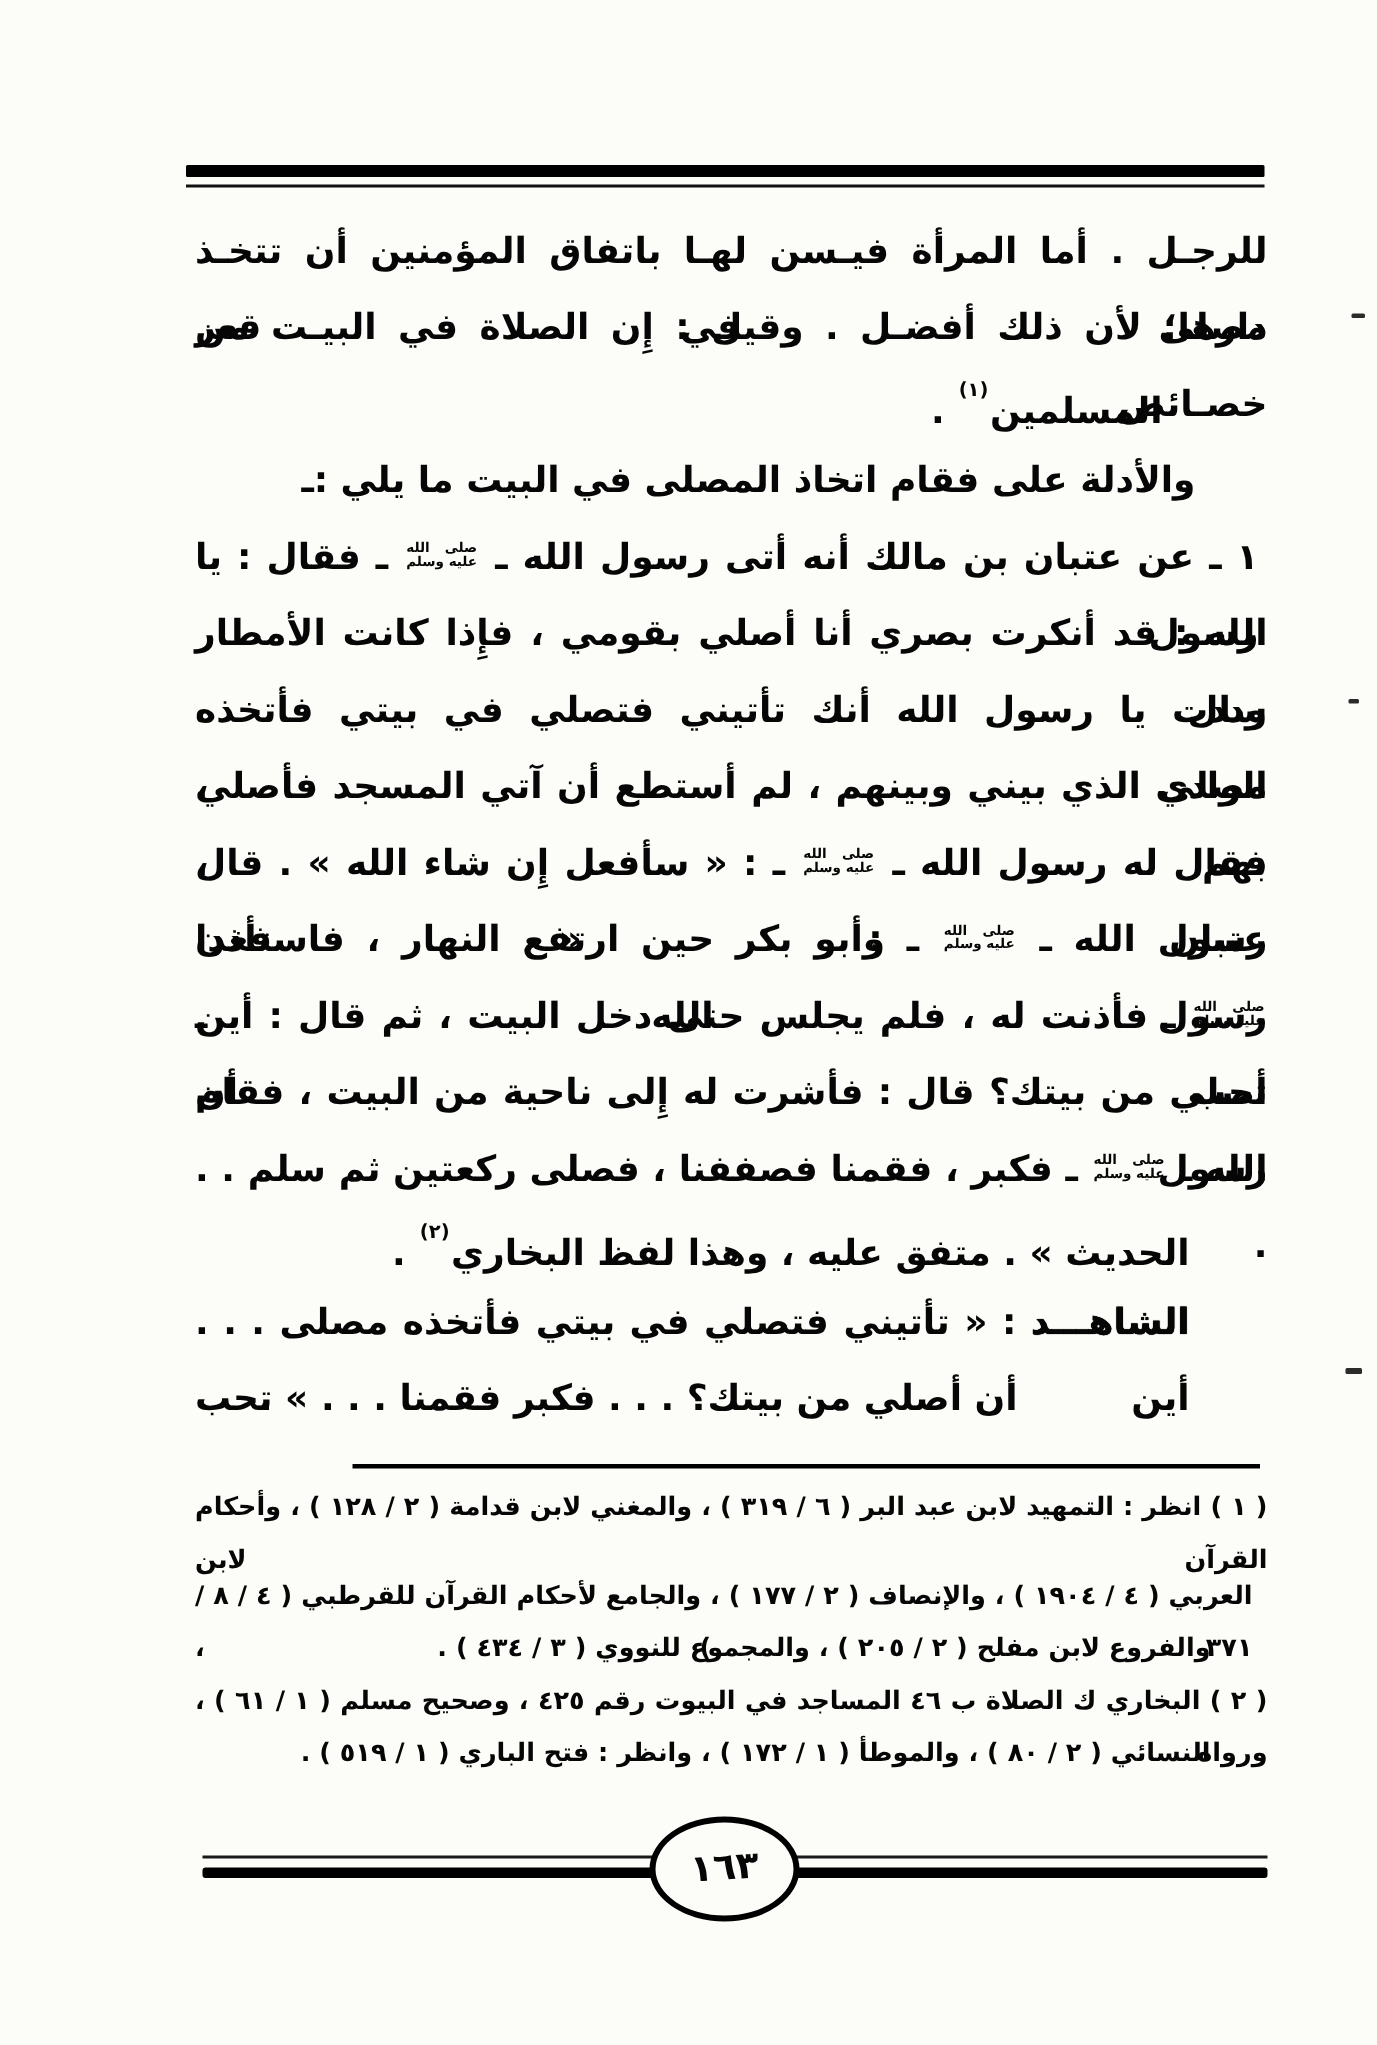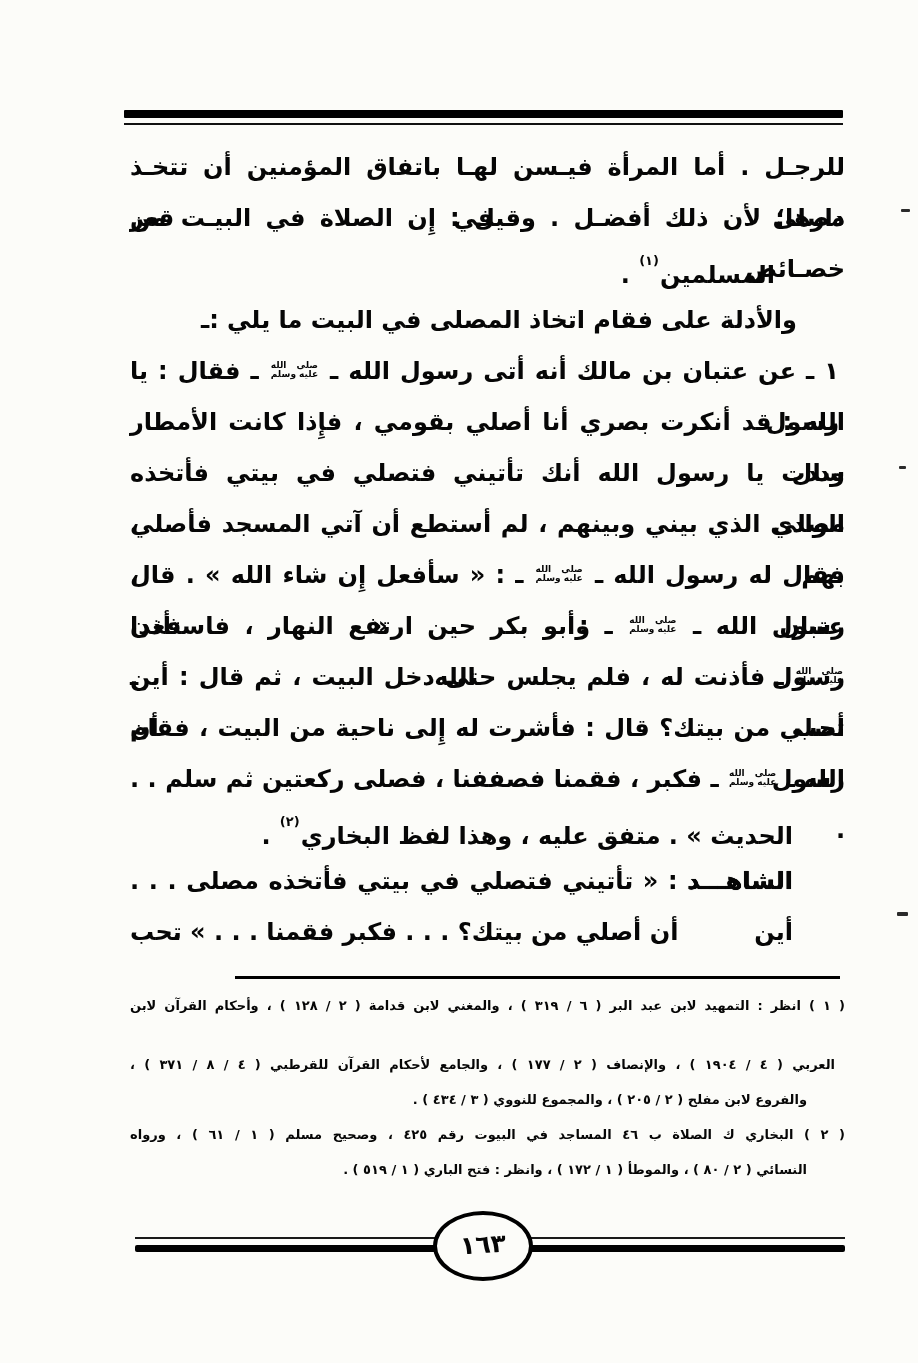--- a/index.html
+++ b/index.html
@@ -42,21 +42,21 @@
   .fnref{font-size:13px;position:relative;top:-9px;margin:0 1px;}
   .emph{font-weight:bold;text-shadow:0 0 .7px #000, 0 0 .4px #000;}
 
   
   .fn-sep{position:absolute;top:976px;left:235px;width:605px;height:3px;background:#000;}
 
   
   .footnotes{position:absolute;top:988px;left:130px;width:715px;}
   .fn-line{
     height:35px;line-height:35px;
-    font-size:13px;font-weight:bold;
+    font-size:17px;font-weight:bold;
     text-align:right;
   }
   .fjl{text-align:justify;text-align-last:justify;}
   .fpr10{padding-right:10px;margin-top:24px;}
   .fpr38{padding-right:38px;}
 
   
   .bottom-rule-thin{position:absolute;top:1237px;left:135px;width:710px;height:2px;background:#1a1a1a;}
   .bottom-rule-thick{position:absolute;top:1245px;left:135px;width:710px;height:7px;background:#000;border-radius:2px;}
   .page-oval{

